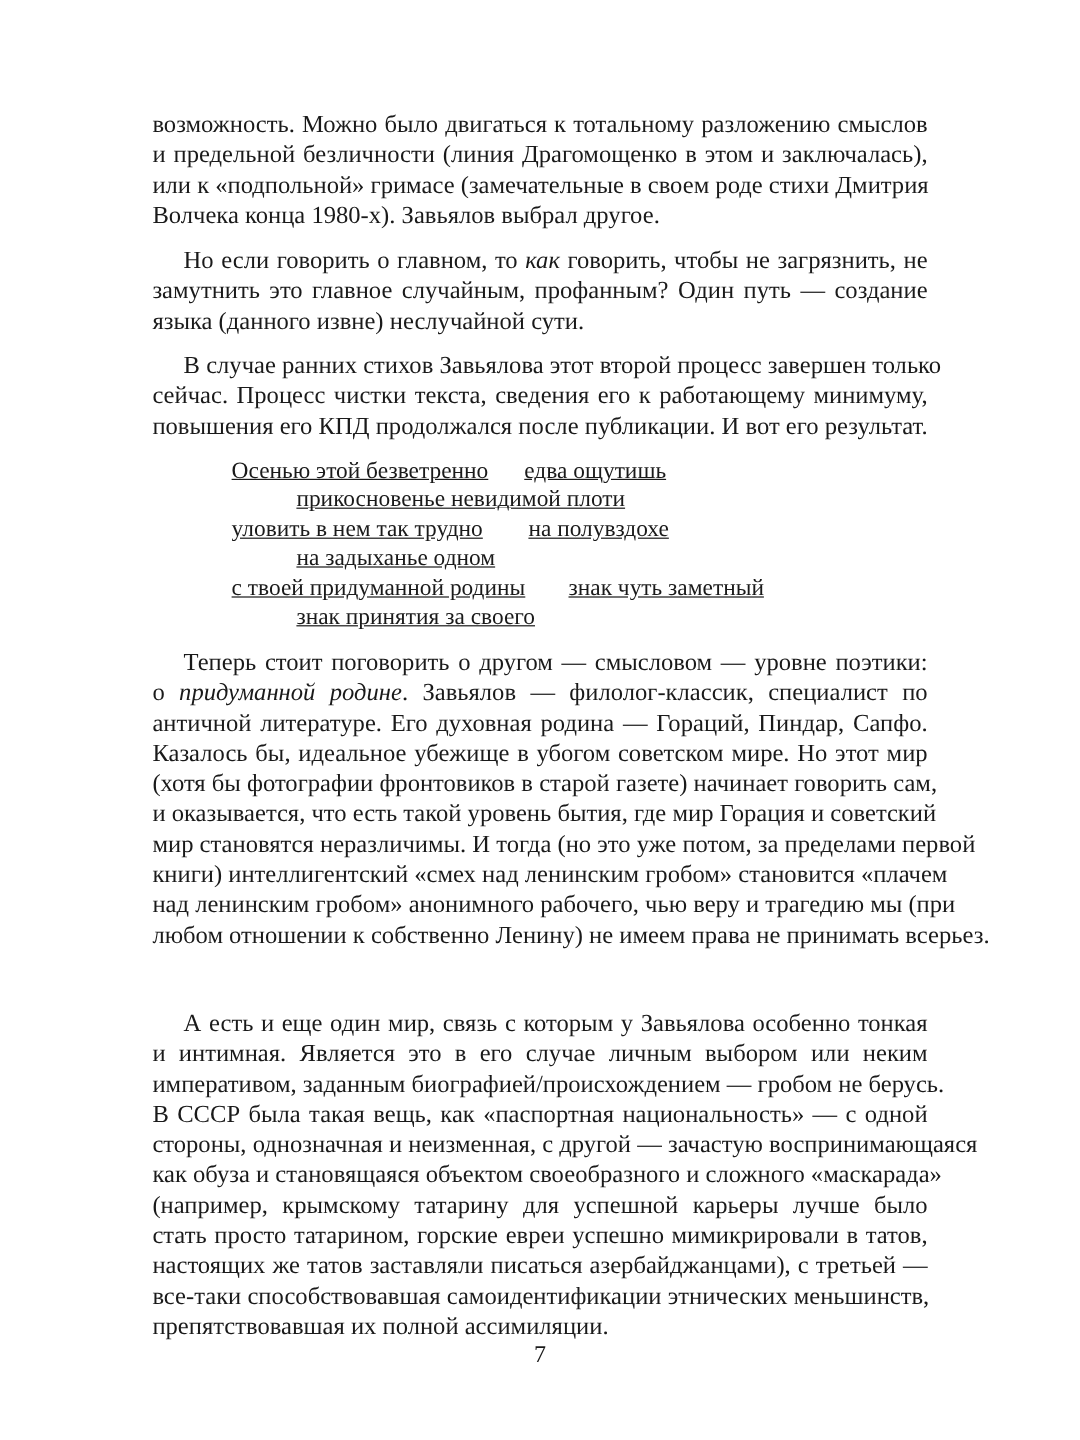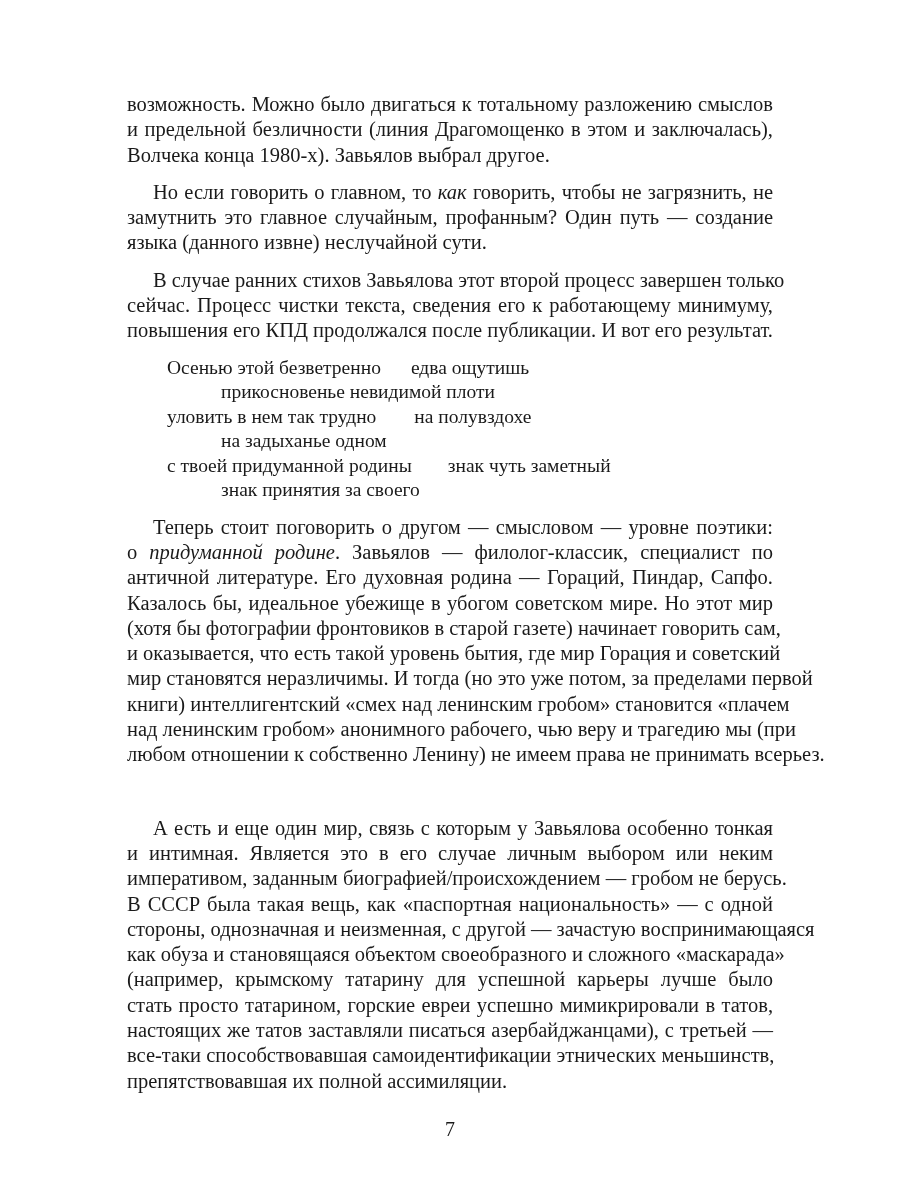--- a/index.html
+++ b/index.html
@@ -4,37 +4,38 @@
   <style>
     html, body { margin: 0; padding: 0; background: #ffffff; }
     body { width: 900px; height: 1200px; position: relative; overflow: hidden;
            font-family: "Liberation Serif", "DejaVu Serif", serif; color: #1a1a1a; }
     .page { position: absolute; left: 115px; top: 80px; width: 670px; }
     .line { font-size: 20.5px; line-height: 25.3px; height: 25.3px; white-space: nowrap;
             text-align: justify; text-align-last: justify; overflow: visible; }
     .line.last { text-align-last: left; }
     .indent { padding-left: 26px; }
     .para { margin: 12px; }
-    .verse { margin-left: 52px; margin-top: 8px; margin-bottom: 12px; }
+    .verse { margin-left: 78px; margin-top: 8px; margin-bottom: 12px; text-decoration: underline; }
     .vline { font-size: 19.5px; line-height: 24.5px; height: 24.5px; white-space: pre; }
     .vline.sub { padding-left: 54px; }
     .vgap { display: inline-block; }
     .gap-section { height: 24px; }
     .page-number { position: absolute; left: 0; width: 900px; top: 1118px; text-align: center;
                    font-size: 20px; }
     i, em { }
   </style>
 </head>
 <body>
 
 <div class="page">
 
   <div class="para">
     <div class="line">возможность. Можно было двигаться к тотальному разложению смыслов</div>
     <div class="line">и предельной безличности (линия Драгомощенко в этом и заключалась),</div>
+    <div class="line">или к «подпольной» гримасе (замечательные в своем роде стихи Дмитрия</div>
     <div class="line last">Волчека конца 1980-х). Завьялов выбрал другое.</div>
   </div>
 
   <div class="para">
     <div class="line indent"><span>Но если говорить о главном, то </span><i>как</i><span> говорить, чтобы не загрязнить, не</span></div>
     <div class="line">замутнить это главное случайным, профанным? Один путь — создание</div>
     <div class="line last">языка (данного извне) неслучайной сути.</div>
   </div>
 
   <div class="para">

